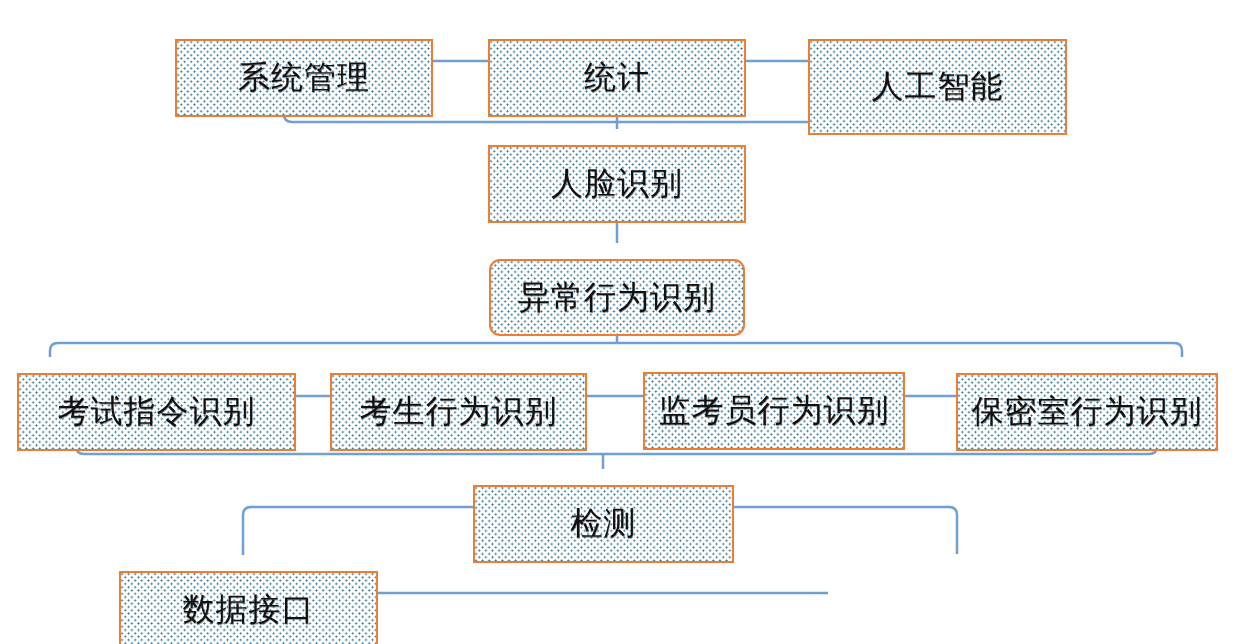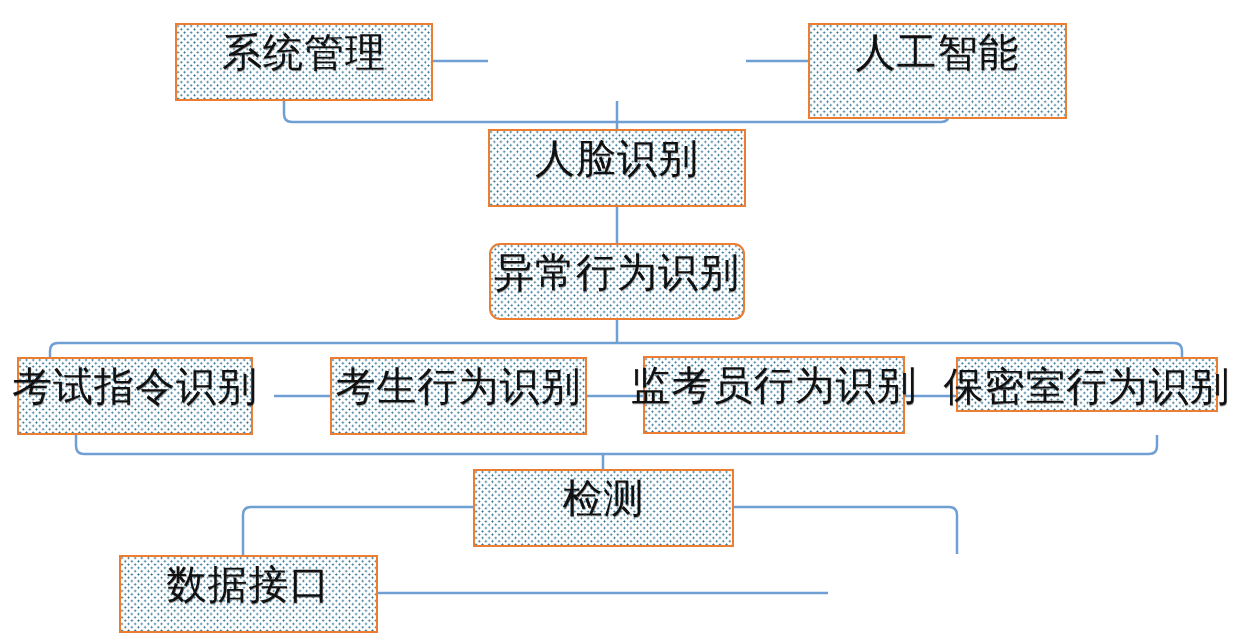--- a/index.html
+++ b/index.html
@@ -26,46 +26,47 @@
   .connector-layer path {
     fill: none;
     stroke: #6F9FD3;
     stroke-width: 2.5;
   }
   .node {
     position: absolute;
     box-sizing: border-box;
     border: 2.5px solid #ED7D31;
     display: flex;
-    align-items: flex-start;
+    align-items: center;
     justify-content: center;
     color: #111111;
-    font-size: 40px;
+    font-size: 32px;
     letter-spacing: 1px;
     background-color: #ffffff;
     background-image:
       radial-gradient(circle, #21688C 0.8px, rgba(255,255,255,0) 1.15px),
       radial-gradient(circle, #21688C 0.8px, rgba(255,255,255,0) 1.15px);
     background-size: 6.6px 6.6px, 6.6px 6.6px;
     background-position: 1px 1px, 4.3px 4.3px;
+    margin-top: 16px;
   }
   .node span {
     white-space: nowrap;
     text-shadow: 0.5px 0.5px 0 rgba(0,0,0,0.35);
   }
   
   .n-system      { left:175px; top:23px;  width:258px; height:78px; }
   .n-stats       { left:488px; top:23px;  width:258px; height:78px; }
   .n-ai          { left:808px; top:23px;  width:259px; height:96px; }
   .n-face        { left:488px; top:129px; width:258px; height:78px; }
   .n-abnormal    { left:489px; top:243px; width:256px; height:77px;border-radius:11px; }
-  .n-exam-instr  { left:17px;  top:357px; width:236px; height:78px; }
+  .n-exam-instr  { left:17px;  top:357px; width:279px; height:78px; }
   .n-examinee    { left:330px; top:357px; width:257px; height:78px; }
   .n-invigilator { left:643px; top:356px; width:262px; height:78px; }
-  .n-secrecy     { left:956px; top:357px; width:262px; height:55px; }
+  .n-secrecy     { left:956px; top:357px; width:262px; height:78px; }
   .n-detection   { left:473px; top:469px; width:261px; height:78px; }
   .n-data-if     { left:119px; top:555px; width:259px; height:78px; }
   .n-video       { left:828px; top:554px; width:259px; height:78px; }
 </style>
 </head>
 <body>
 
 <div class="canvas">
 
   <svg class="connector-layer" viewBox="0 0 1236 644" xmlns="http://www.w3.org/2000/svg">
@@ -90,20 +91,23 @@
 
     <path d="M 473 507 L 251 507 Q 243 507 243 515 L 243 555"></path>
     <path d="M 734 507 L 949 507 Q 957 507 957 515 L 957 554"></path>
 
     <path d="M 378 593 H 828"></path>
   </svg>
 
   <div class="node n-system">
     <span>系统管理</span>
   </div>
+  <div class="node n-stats">
+    <span>统计</span>
+  </div>
   <div class="node n-ai">
     <span>人工智能</span>
   </div>
   <div class="node n-face">
     <span>人脸识别</span>
   </div>
   <div class="node n-abnormal">
     <span>异常行为识别</span>
   </div>
   <div class="node n-exam-instr">

